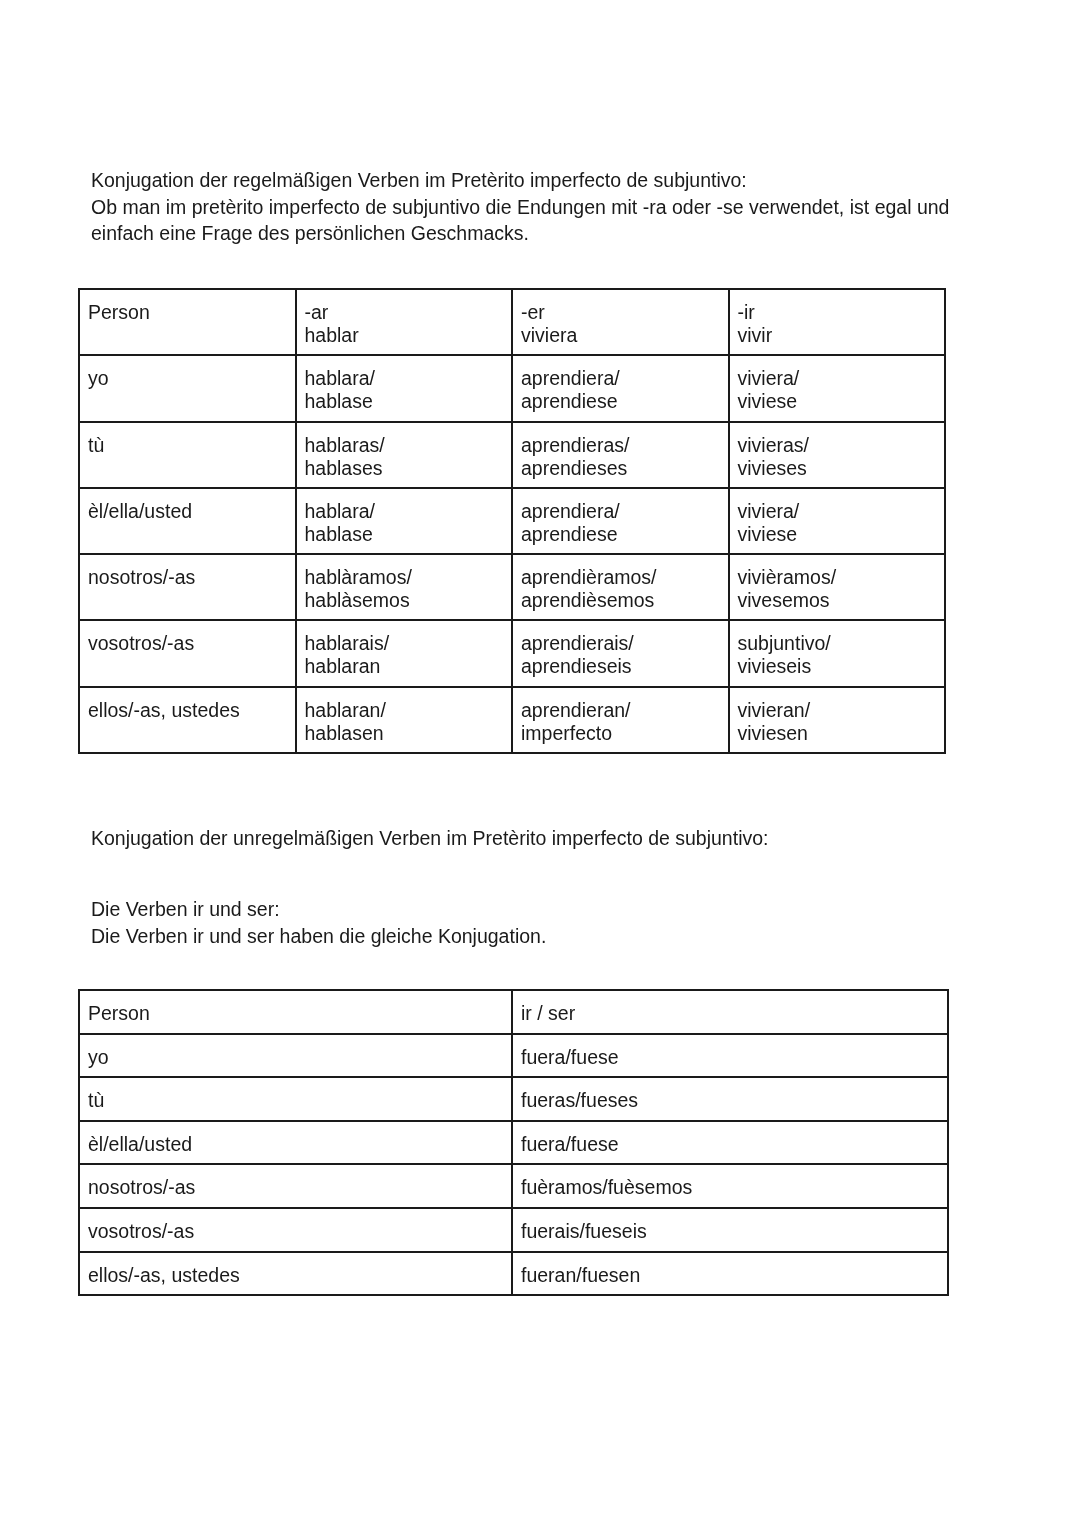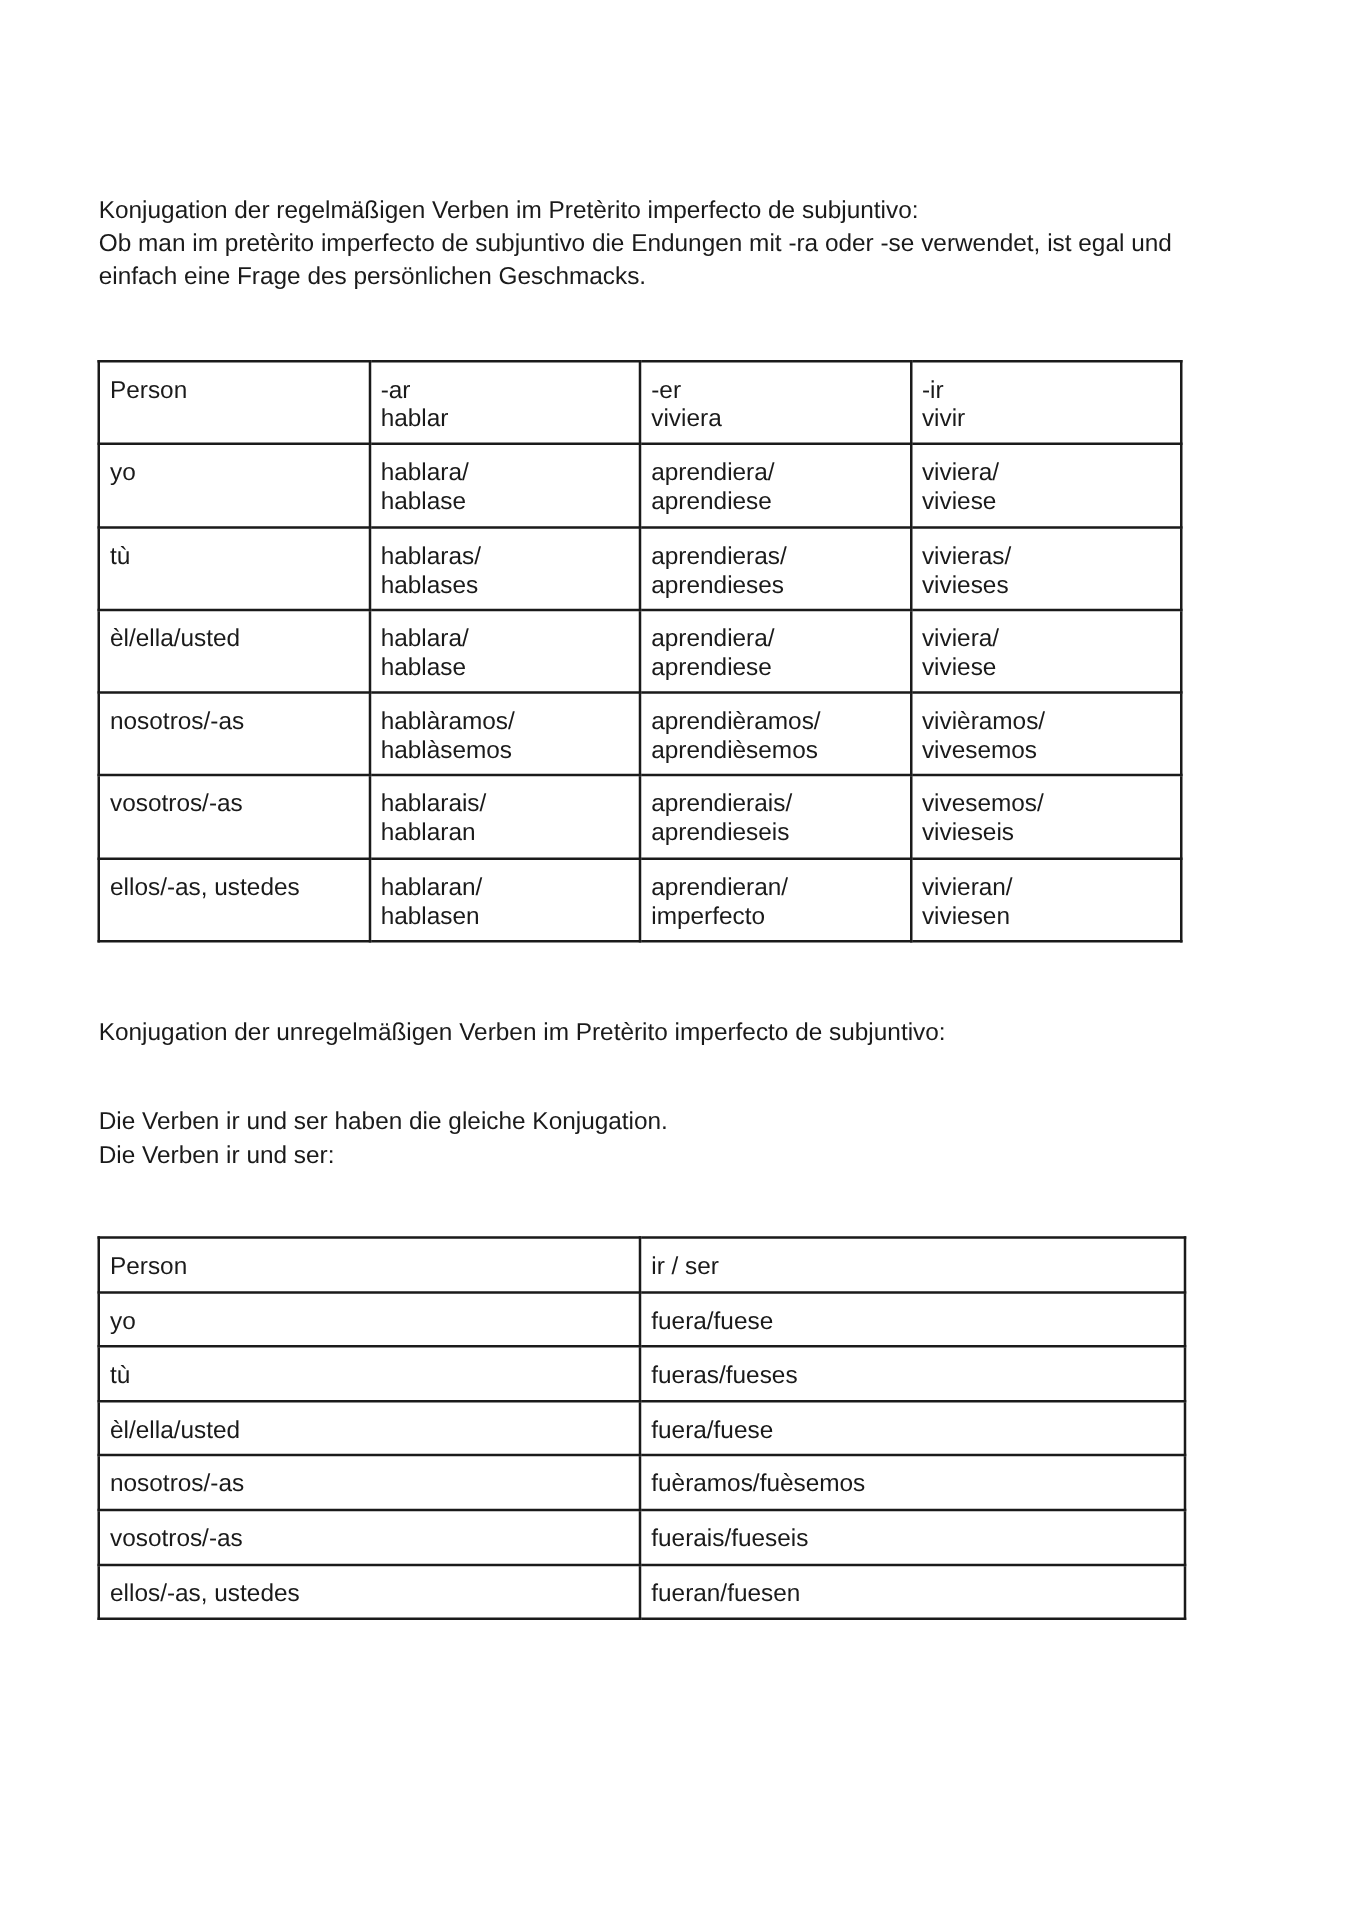--- a/index.html
+++ b/index.html
@@ -1,21 +1,21 @@
 <!DOCTYPE html>
 <html><head>
 <meta charset="utf-8">
 <style>
   html, body { margin: 0; padding: 0; background: #ffffff; }
   body {
     width: 1080px; height: 1525px; position: relative; overflow: hidden;
     font-family: "Liberation Sans", sans-serif; color: #1a1a1a;
   }
   .para {
-    position: absolute; left: 79px; font-size: 19.5px; line-height: 26.5px; margin: 0;
+    position: absolute; left: 79px; font-size: 19.5px; line-height: 26.5px; margin: 12px;
   }
   #intro1 { top: 155px; }
   #sec2 { top: 813px; }
   #sub2 { top: 884px; }
 
   table.grid {
     position: absolute; border-collapse: collapse; table-layout: fixed;
     font-size: 19.5px; line-height: 23px;
   }
   table.grid td {
@@ -139,21 +139,21 @@
         </td>
         <td>
           <span class="line">hablarais/</span>
           <span class="line">hablaran</span>
         </td>
         <td>
           <span class="line">aprendierais/</span>
           <span class="line">aprendieseis</span>
         </td>
         <td>
-          <span class="line">vivesemos/</span>
+          <span class="line">subjuntivo/</span>
           <span class="line">vivieseis</span>
         </td>
       </tr>
       <tr>
         <td>
           <span class="line">ellos/-as, ustedes</span>
         </td>
         <td>
           <span class="line">hablaran/</span>
           <span class="line">hablasen</span>
@@ -165,22 +165,22 @@
         <td>
           <span class="line">vivieran/</span>
           <span class="line">viviesen</span>
         </td>
       </tr>
     </tbody>
 </table>
 
 <div id="sec2" class="para">Konjugation der unregelmäßigen Verben im Pretèrito imperfecto de subjuntivo:</div>
 <div id="sub2" class="para">
+  <span class="line">Die Verben ir und ser:</span>
   <span class="line">Die Verben ir und ser haben die gleiche Konjugation.</span>
-  <span class="line">Die Verben ir und ser:</span>
 </div>
 
 <table id="t2" class="grid">
   <colgroup>
       <col class="c1">
       <col class="c2">
     </colgroup>
   <tbody id="t2-body">
     <tr>
       <td>Person</td>

